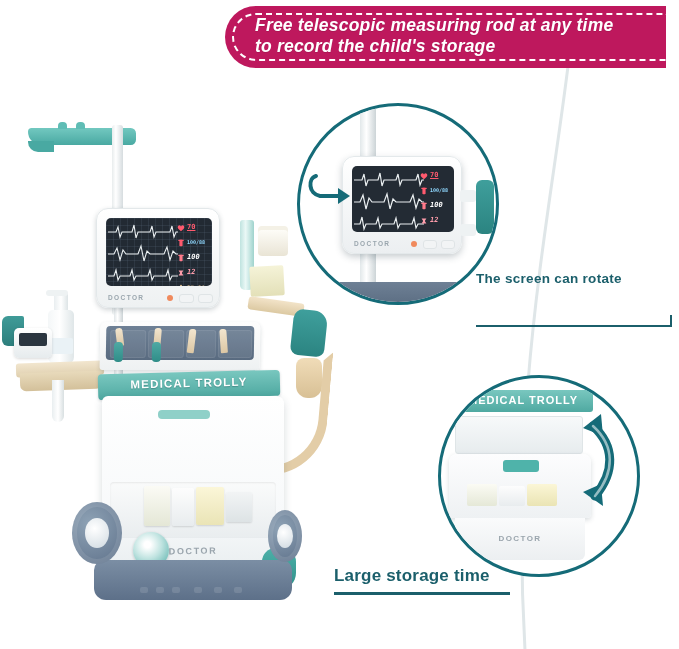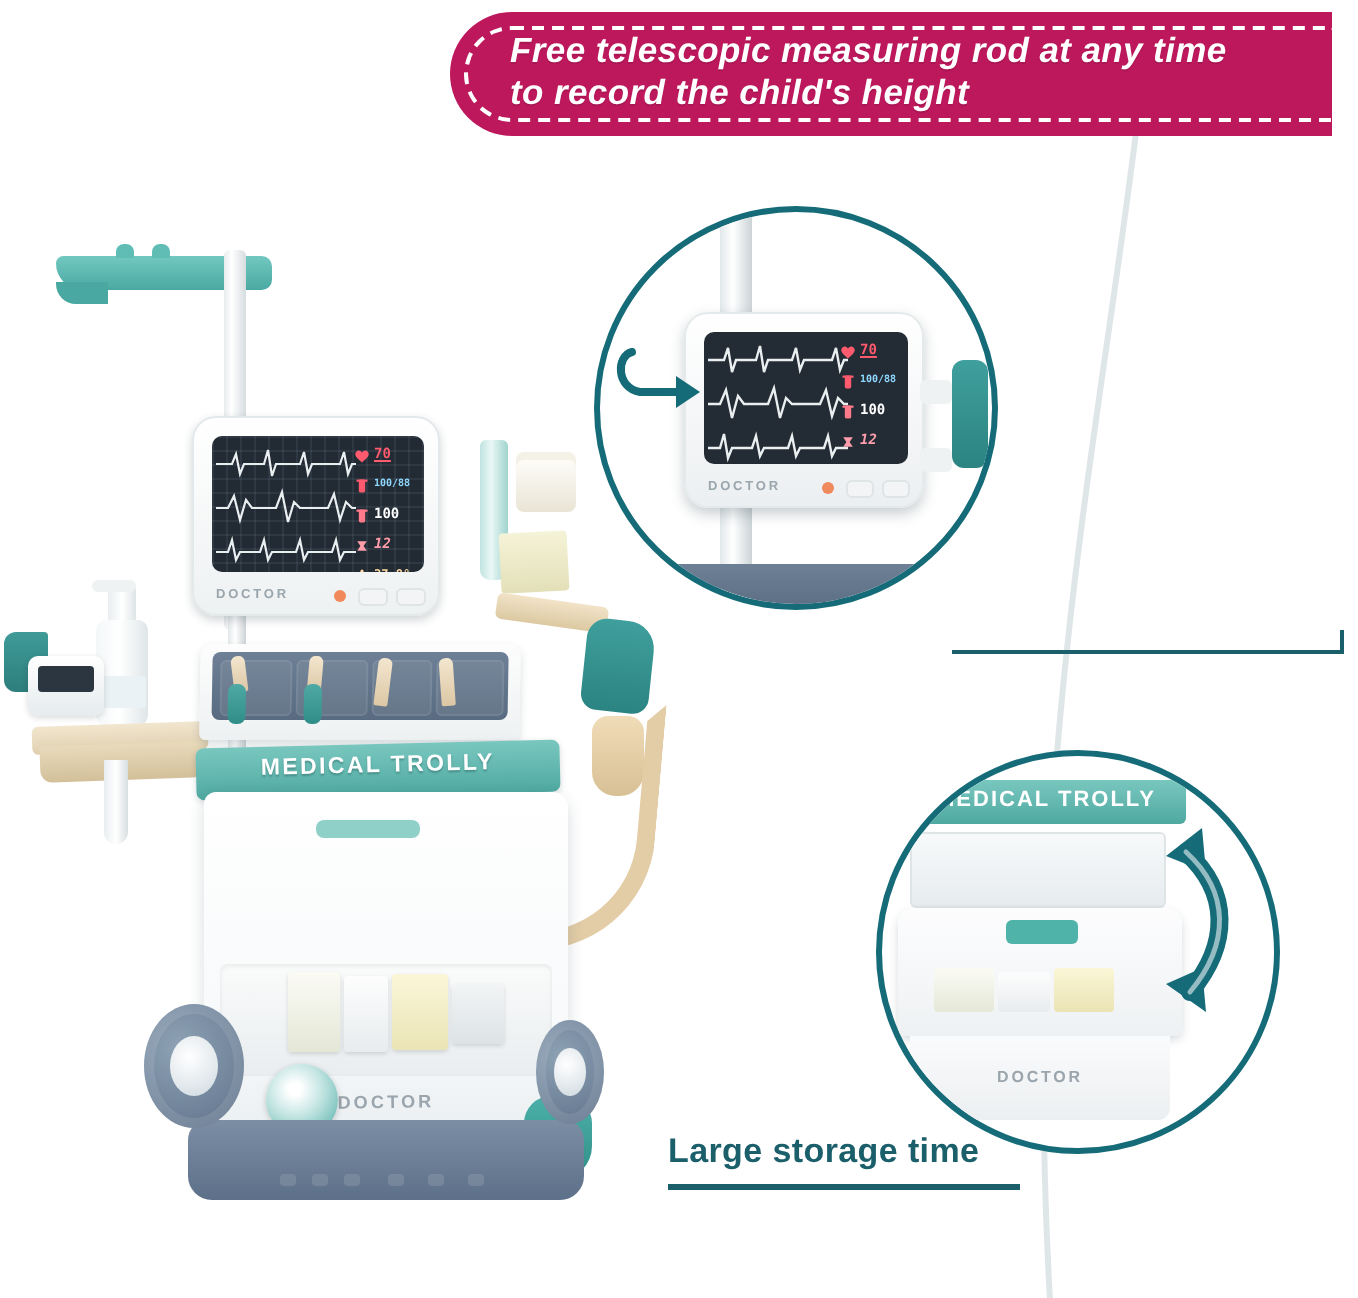--- a/index.html
+++ b/index.html
@@ -106,21 +106,21 @@
     background-size: 7px 7px;
   }
   .vitals {
     position: absolute; right: 2px; top: 2px; width: 33px; height: 64px;
   }
   .vrow { position: relative; height: 15px; display:flex; align-items:center; gap:2px; }
   .vicon { width: 8px; height: 10px; flex: none; }
   .vnum { font-size: 7px; font-weight: bold; line-height: 1; font-family:"DejaVu Sans Mono", monospace; }
   .c-hr { color:#ff5a6e;text-decoration:underline; }
   .c-bp { color:#8fd8ff; }
-  .c-sp { color:#ffffff; }
+  .c-sp { color:#ffffff;font-style:italic; }
   .c-rr { color:#ff9dab;font-style:italic; }
   .c-tp { color:#ffd9a0; }
   .brandline {
     position: absolute; left: 11px; bottom: 6px; font-size: 6.5px;
     letter-spacing: 1.4px; color: #9aa6ae; font-weight: bold;
   }
   .mon-btn {
     position: absolute; bottom: 4px; height: 9px; border-radius: 3px;
     background: #f2f4f5; border: 1px solid #dfe4e6; box-sizing:border-box;
   }
@@ -425,21 +425,21 @@
 <div id="stage">
 
   <svg class="curve-line" viewBox="0 0 360 590">
     <path d="M 250 -10 C 230 160, 190 330, 205 590" fill="none" stroke="#dfe6e8" stroke-width="3"></path>
   </svg>
 
   <div class="banner">
     <div class="banner-dash"></div>
     <div class="banner-text">
       <div>Free telescopic measuring rod at any time</div>
-      <div>to record the child's height</div>
+      <div>to record the child's storage</div>
     </div>
   </div>
 
   <div id="trolley">
 
     <div class="rod-arm"></div>
     <div class="rod-knob" style="left:58px;"></div>
     <div class="rod-knob" style="left:76px;"></div>
     <div class="mast"></div>
     <div class="mast-lower"></div>
@@ -623,20 +623,21 @@
     </svg>
 
     <div style="position:absolute; right:2px; top:74px; width:18px; height:54px; background:linear-gradient(180deg,#3f9f9c,#2b8481); border-radius:6px;"></div>
     <div style="position:absolute; right:20px; top:84px; width:16px; height:12px; background:#eef2f3; border-radius:3px;"></div>
     <div style="position:absolute; right:20px; top:118px; width:16px; height:12px; background:#eef2f3; border-radius:3px;"></div>
 
     <div style="position:absolute; left:28px; bottom:-6px; width:150px; height:26px; background:linear-gradient(180deg,#6e8095,#596b80); border-radius:6px;"></div>
   </div>
 
   <div class="callout-text">
+    <div>The screen can rotate</div>
   </div>
   <div class="callout-rule"></div>
 
   <div class="circle" id="circle-bottom">
     <div class="zband">
       <div class="zband-text">MEDICAL TROLLY</div>
     </div>
     <div class="zlid"></div>
     <div class="zdrawer">
       <div class="zdrawer-clip"></div>

